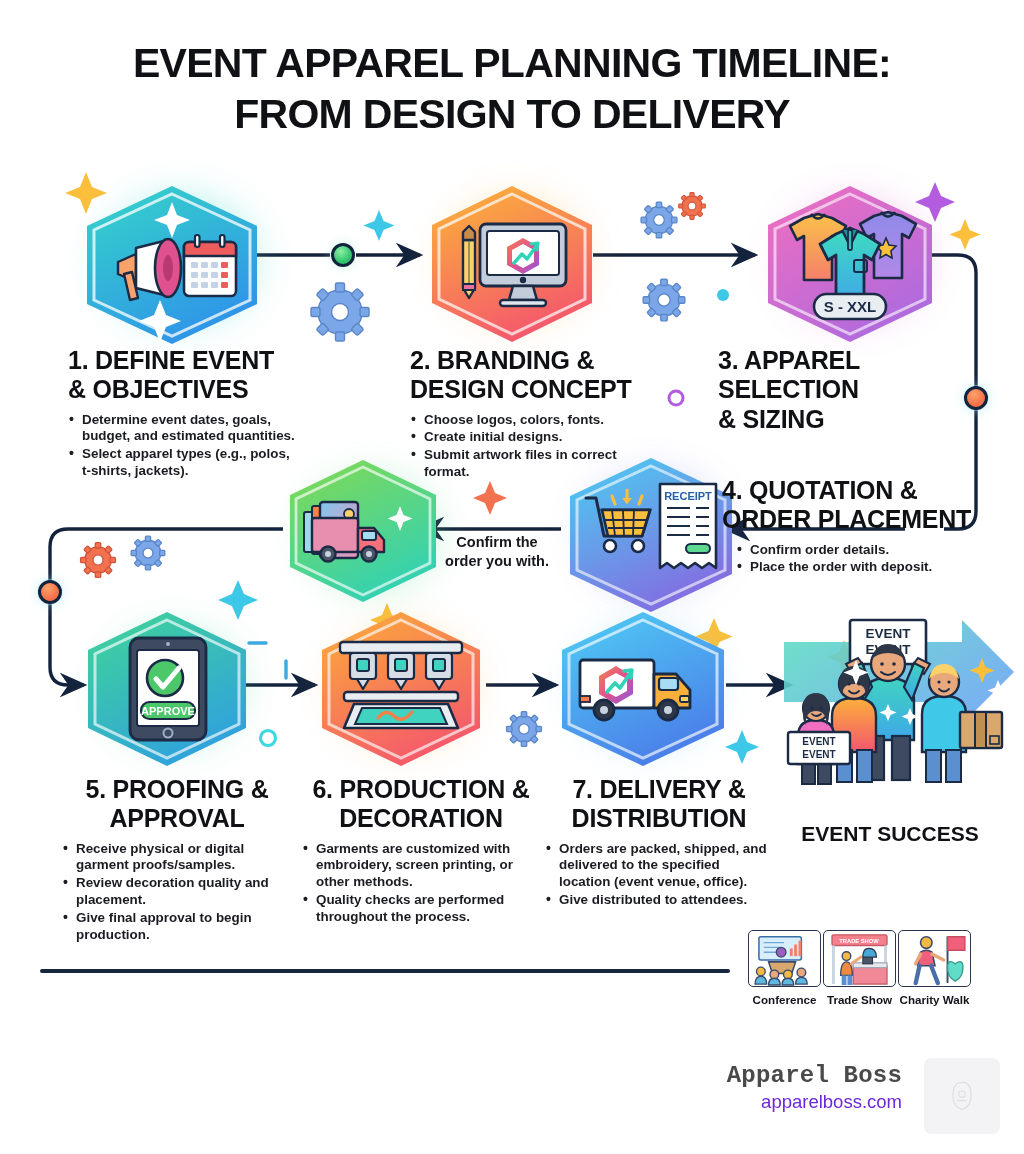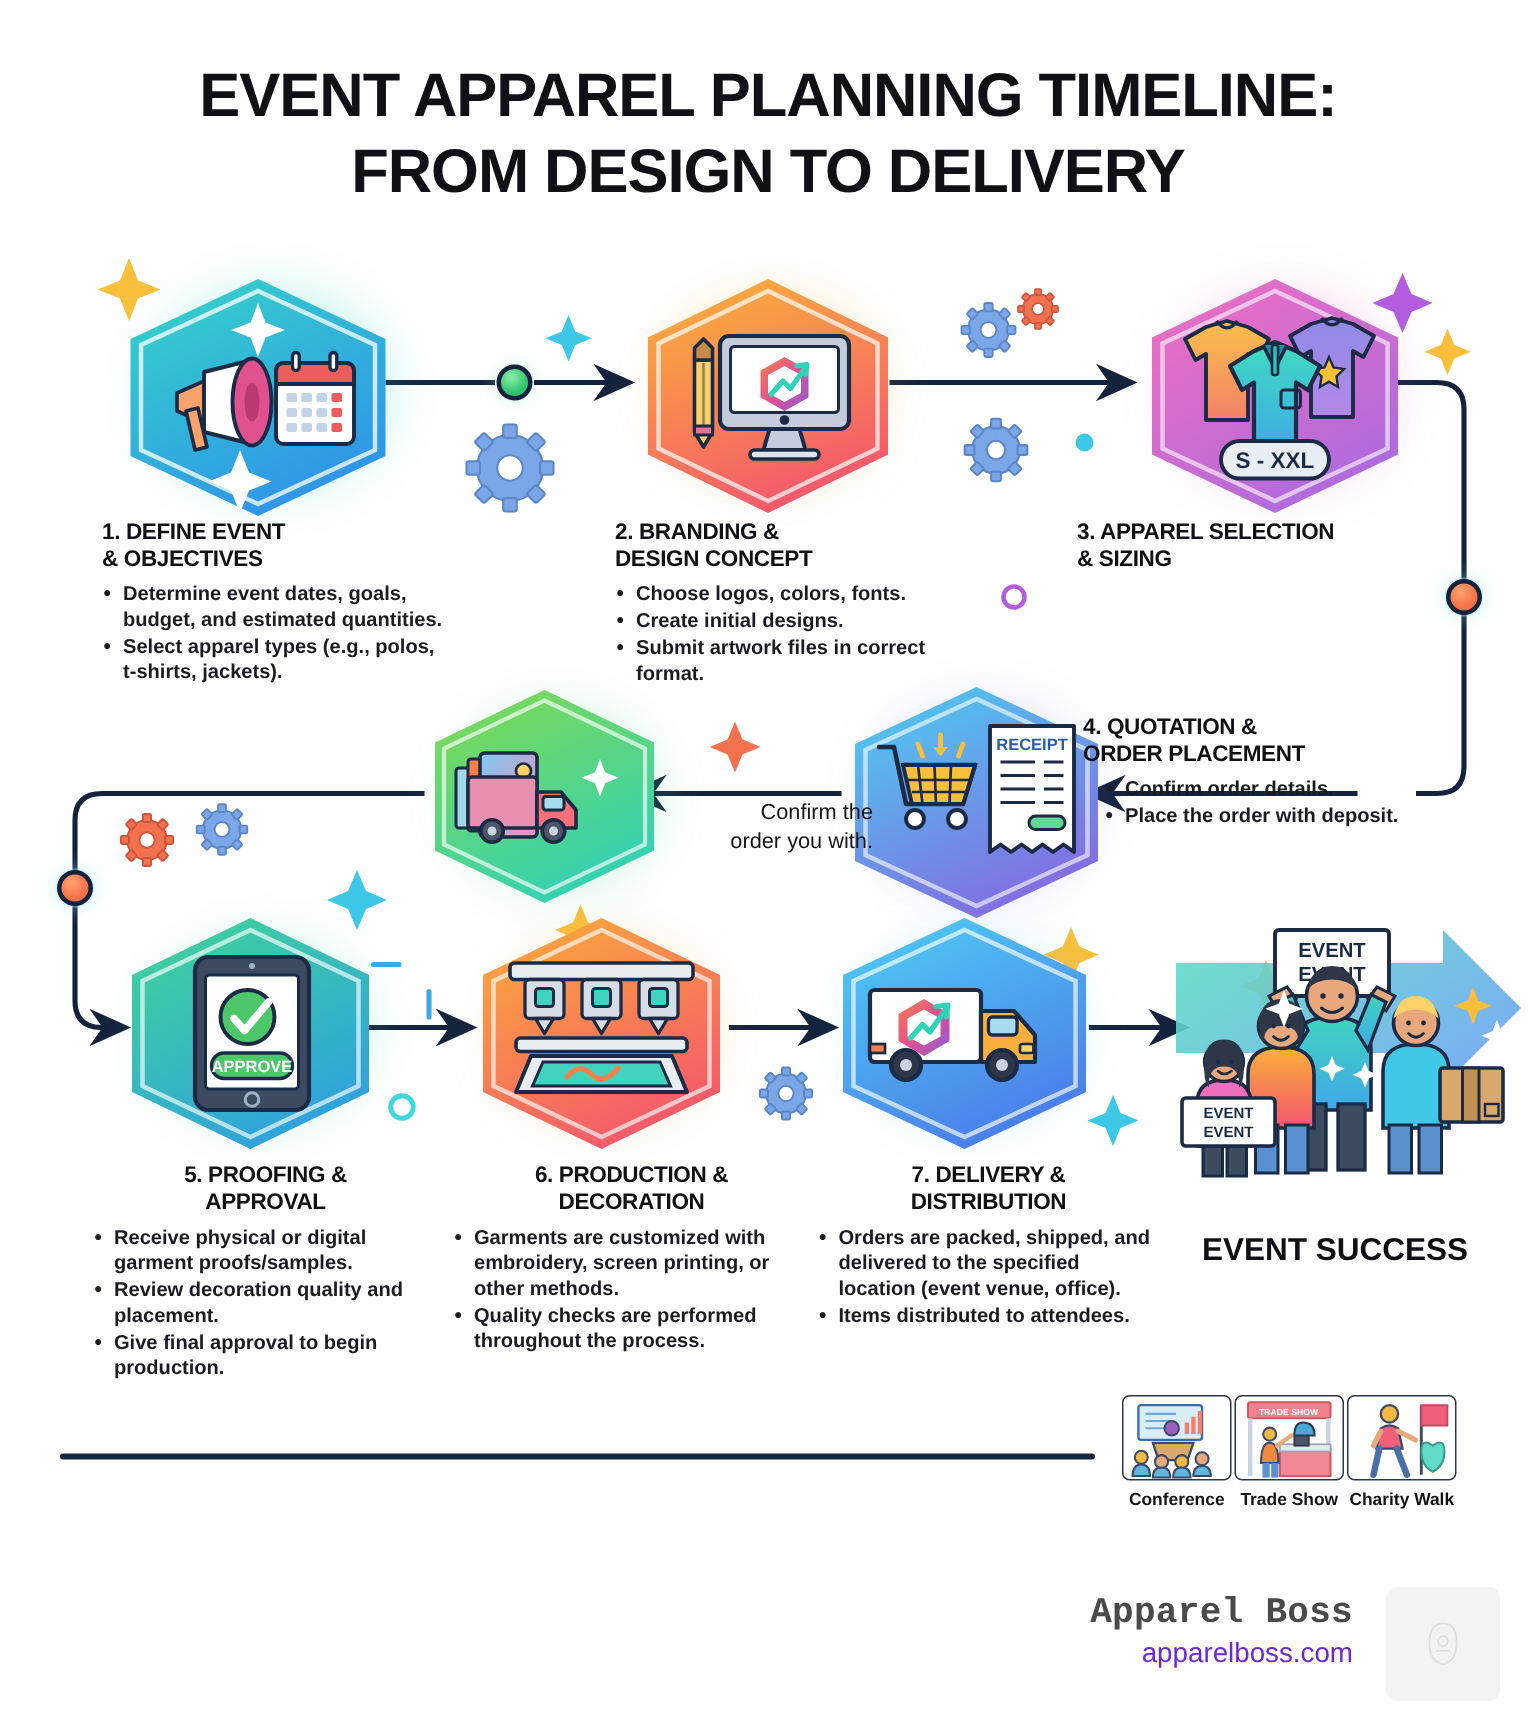--- a/index.html
+++ b/index.html
@@ -23,38 +23,38 @@
   }
   .title .l2 { display: block; }
   .hex-glow {
     position:absolute; border-radius:50%;
     filter: blur(22px); opacity:.40; pointer-events:none;
   }
 
   
   .step { position: absolute; }
   .step-title {
-    font-size: 15px; font-weight: 700; line-height: 1.17;
+    font-size: 25px; font-weight: 700; line-height: 1.17;
     text-transform: uppercase; letter-spacing: -0.25px; color: #101114;
     white-space: pre-line;
   }
   .bullets { margin-top: 7px; list-style: none; }
   .bullets li {
     position: relative; padding-left: 14px;
     font-size: 13.4px; font-weight: 700; line-height: 1.26;
     color: #1b1c21; margin-bottom: 1px;
   }
   .bullets li::before {
     content: "•"; position: absolute; left: 1px; top: -1px; font-size: 14px;
   }
 
   .mid-caption {
     position: absolute;
-    font-size: 14.5px; font-weight: 400; line-height: 1.3;
-    text-align: right; color: #16171c; white-space: pre-line;
+    font-size: 14.5px; font-weight: 700; line-height: 1.3;
+    text-align: center; color: #16171c; white-space: pre-line;
   }
 
   .success-label {
     position: absolute;
     font-size: 21px; font-weight: 700; letter-spacing: 0px;
     text-transform: uppercase; color: #101114; text-align:center;
   }
 
   
   .rule {
@@ -718,21 +718,21 @@
       <li>Garments are customized with embroidery, screen printing, or other methods.</li>
       <li>Quality checks are performed throughout the process.</li>
     </ul>
   </div>
 
   <div class="step" style="left:545px;top:775px;width:228px;text-align:center;">
     <div class="step-title">7. DELIVERY &amp;
 DISTRIBUTION</div>
     <ul class="bullets" style="text-align:left;">
       <li>Orders are packed, shipped, and delivered to the specified location (event venue, office).</li>
-      <li>Items distributed to attendees.</li>
+      <li>Give distributed to attendees.</li>
     </ul>
   </div>
 
   <div class="mid-caption" style="left:412px;top:533px;width:170px;">Confirm the
 order you with.</div>
 
   <div class="success-label" style="left:775px;top:822px;width:230px;">Event Success</div>
 
   <div class="rule"></div>
 

